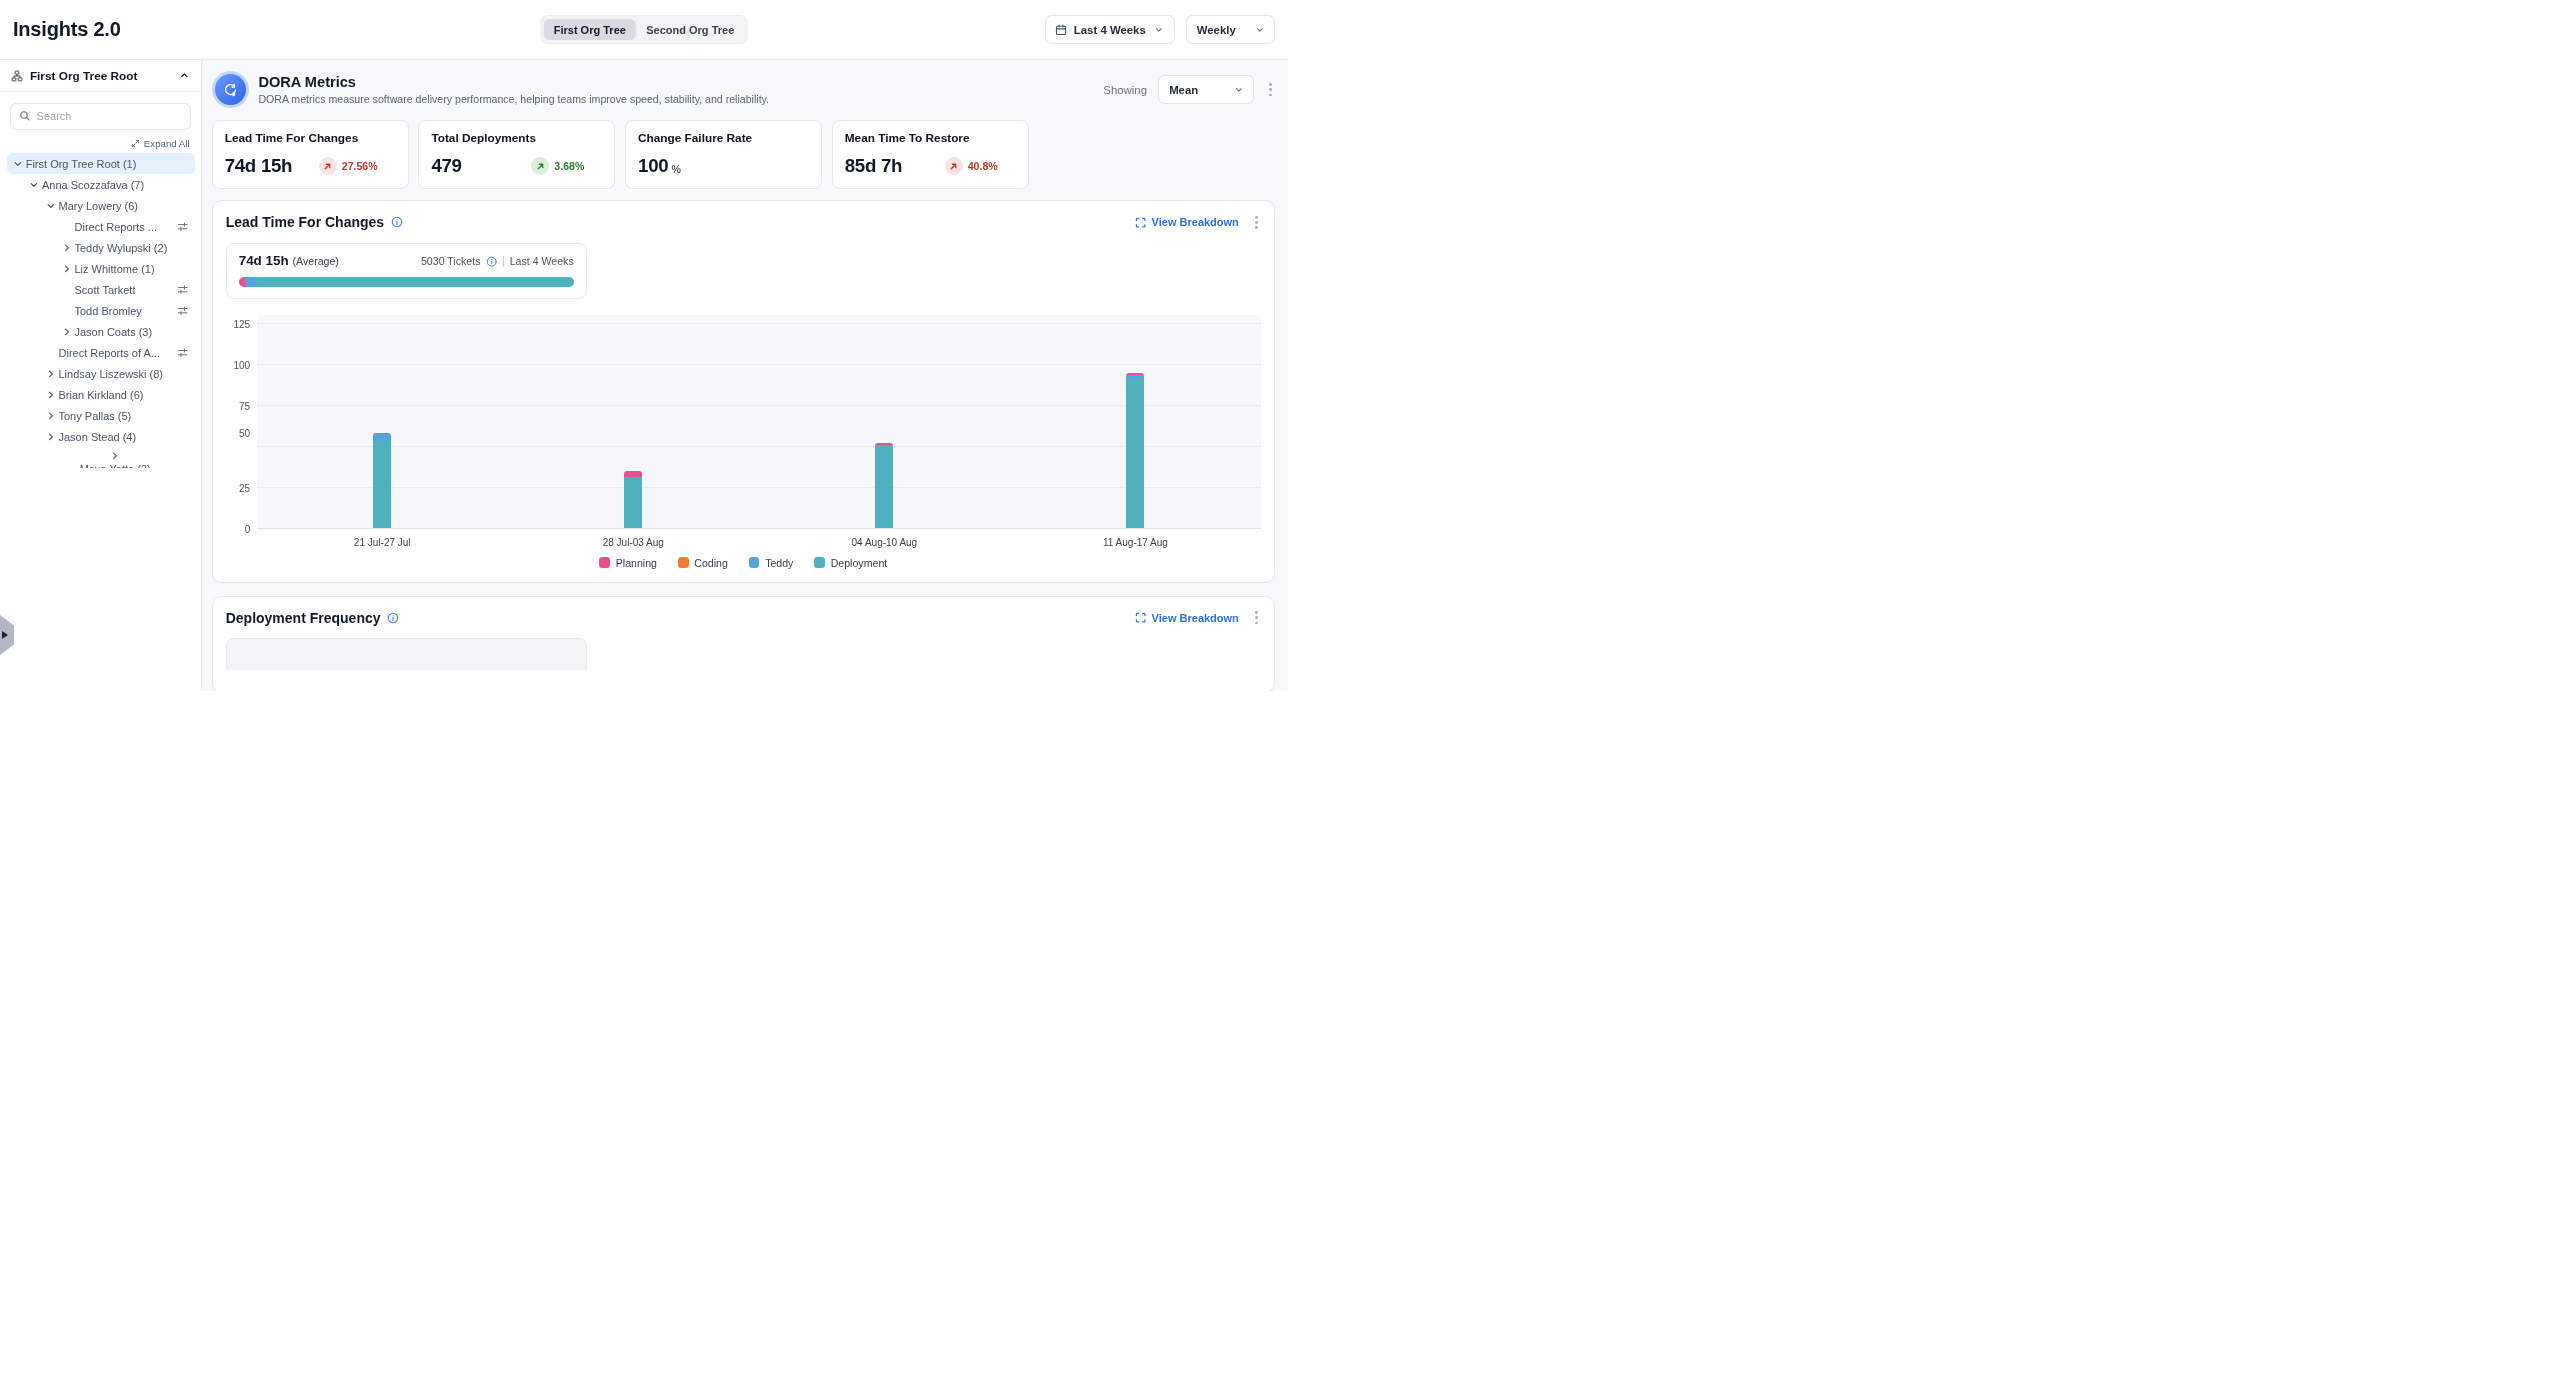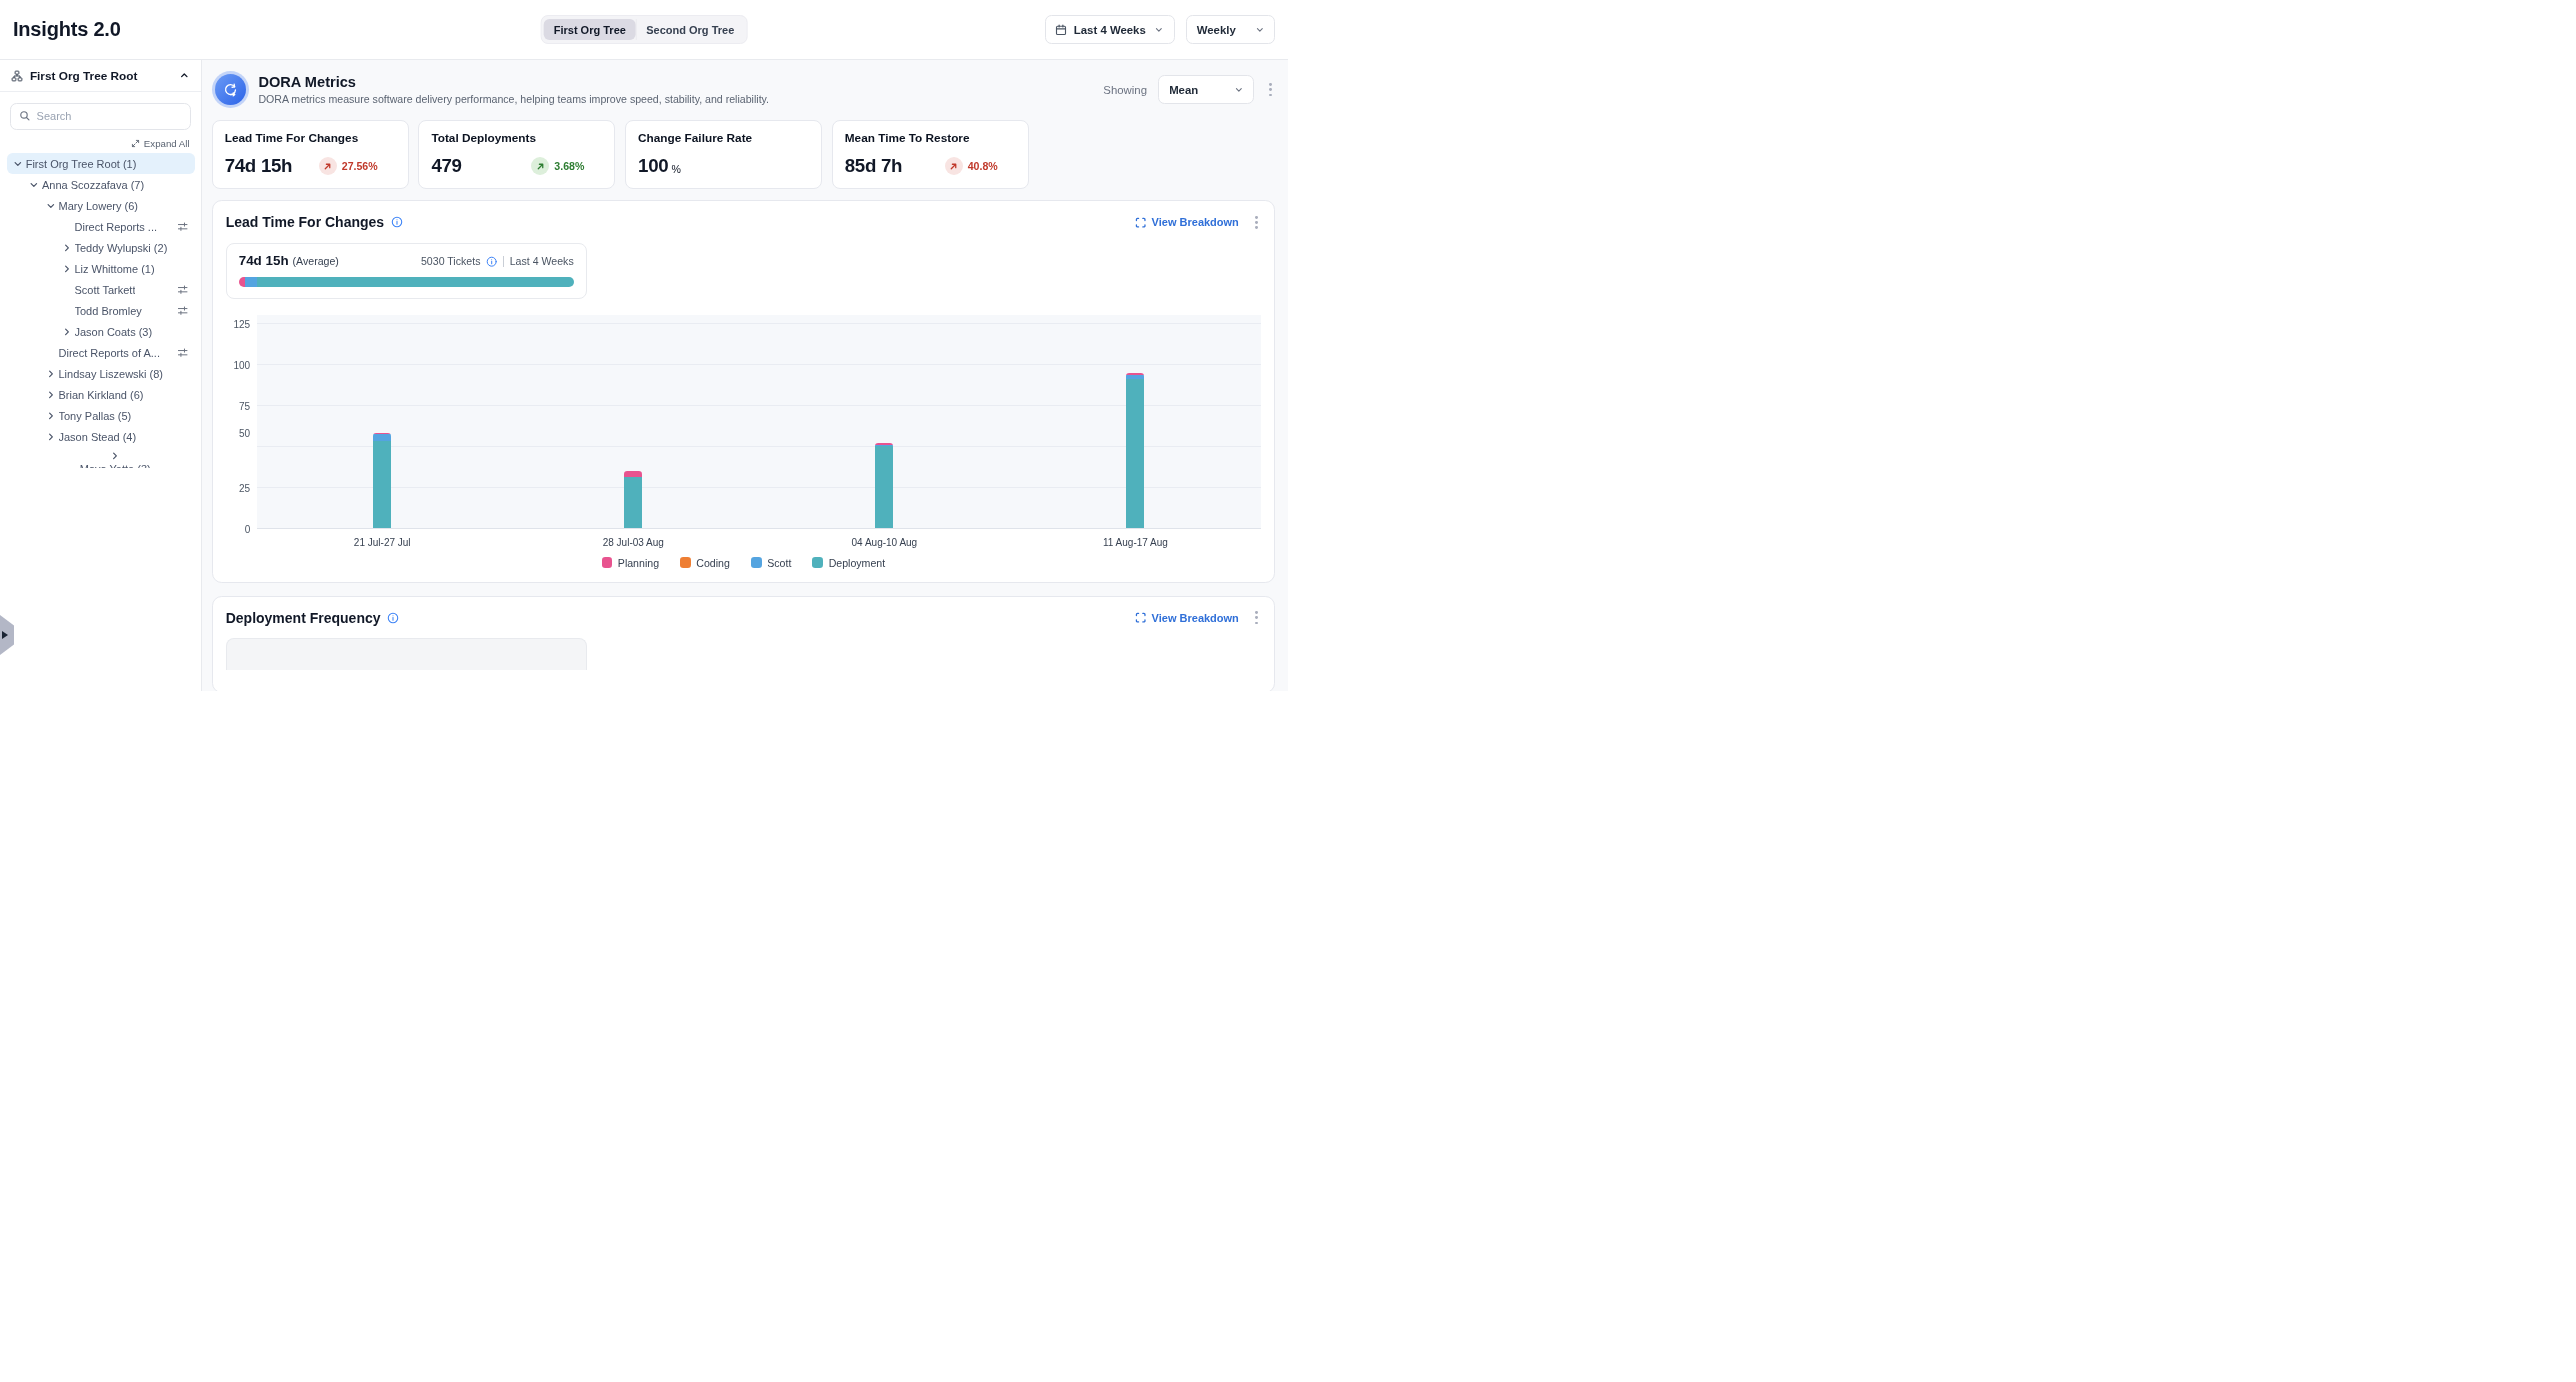--- a/index.html
+++ b/index.html
@@ -542,21 +542,21 @@
             <span class="legend-item">
               <span class="legend-swatch" style="background: rgb(232, 83, 143);"></span>
               <span>Planning</span>
             </span>
             <span class="legend-item">
               <span class="legend-swatch" style="background: rgb(238, 126, 51);"></span>
               <span>Coding</span>
             </span>
             <span class="legend-item">
               <span class="legend-swatch" style="background: rgb(84, 164, 224);"></span>
-              <span>Scott</span>
+              <span>Teddy</span>
             </span>
             <span class="legend-item">
               <span class="legend-swatch" style="background: rgb(79, 177, 188);"></span>
               <span>Deployment</span>
             </span>
           </div>
       </div>
 
       <div class="panel" style="margin-top:13px; height:97px;">
         <div class="panel-head">

